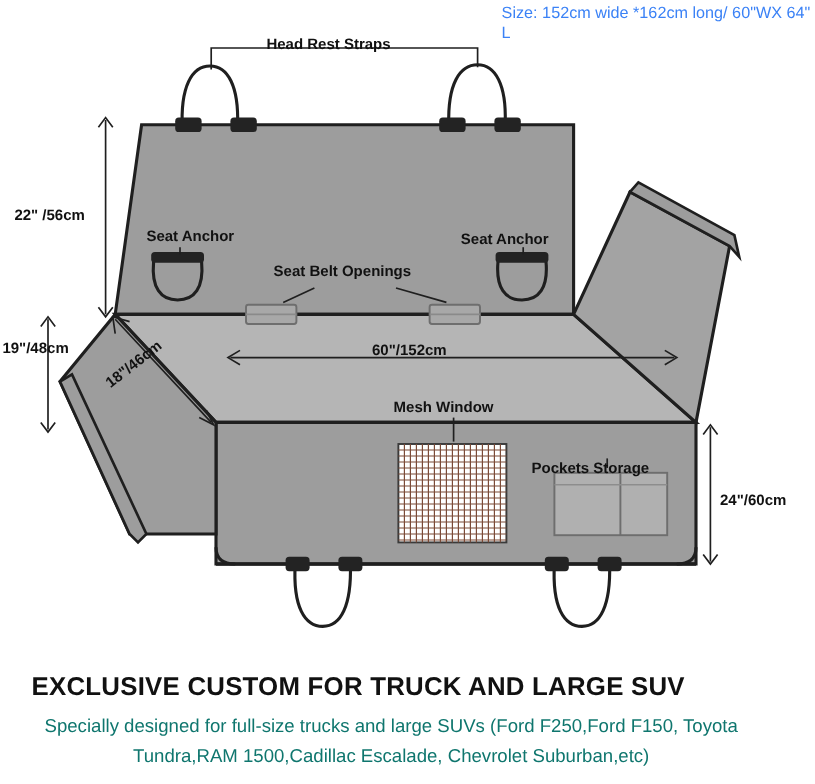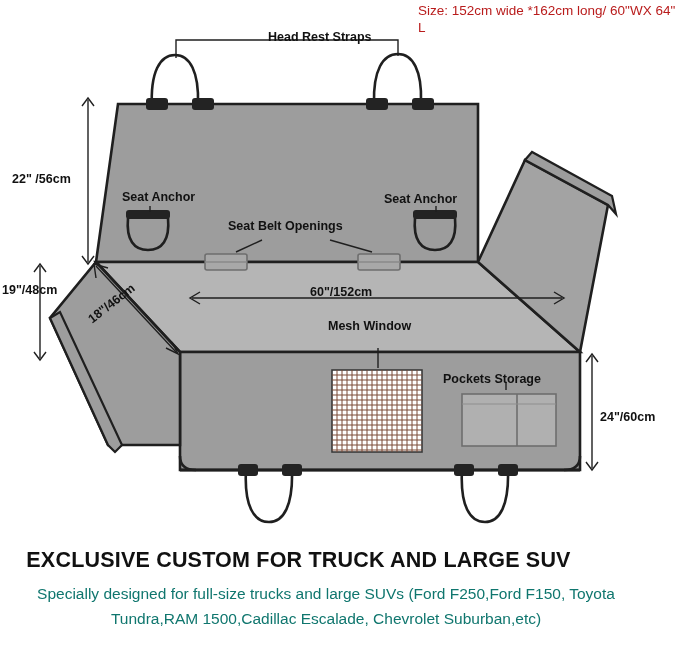--- a/index.html
+++ b/index.html
@@ -34,21 +34,21 @@
   }
 
   
   .size-note {
     position: absolute;
     left: 418px;
     top: 2px;
     width: 258px;
     font-size: 13.5px;
     line-height: 17px;
-    color: #b91c1c;
+    color: #3b82f6;
     white-space: normal;
   }
 
   
   .callout {
     font-size: 12.5px;
     font-weight: bold;
     color: #111;
   }
   .dim {
@@ -58,21 +58,21 @@
   }
   .dim-rot-18 {
     transform: rotate(-38deg);
     transform-origin: left bottom;
   }
 
   
   .bottom-block {
     position: absolute;
     left: 0;
-    top: 548px;
+    top: 560px;
     width: 597px;
     text-align: center;
   }
   .headline {
     font-size: 21.5px;
     font-weight: bold;
     letter-spacing: 0.2px;
     color: #111;
     margin: 0 0 8px 0;
   }
@@ -229,31 +229,31 @@
       <path d="M554 292 L564 298 L554 304"></path>
 
       <path d="M592 356 L592 468"></path>
       <path d="M586 362 L592 354 L598 362"></path>
       <path d="M586 462 L592 470 L598 462"></path>
     </g>
   </svg>
 
   <div class="size-note">Size: 152cm wide *162cm long/ 60"WX 64" L</div>
 
-  <div class="lbl callout" style="left:222px; top:30px;margin-left:46px;">Head Rest Straps</div>
+  <div class="lbl callout" style="left:222px; top:30px;">Head Rest Straps</div>
 
   <div class="lbl callout" style="left:122px; top:190px;">Seat Anchor</div>
 
   <div class="lbl callout" style="left:384px; top:192px;">Seat Anchor</div>
 
   <div class="lbl callout" style="left:228px; top:219px;">Seat Belt Openings</div>
 
-  <div class="lbl callout" style="left:328px; top:319px;">Mesh Window</div>
-
-  <div class="lbl callout" style="left:443px; top:372px;">Pockets Storage</div>
+  <div class="lbl callout" style="left:328px; top:332px;">Mesh Window</div>
+
+  <div class="lbl callout" style="left:443px; top:383px;">Pockets Storage</div>
 
   <div class="lbl dim" style="left:12px; top:172px;">22" /56cm</div>
 
   <div class="lbl dim" style="left:2px; top:283px;">19"/48cm</div>
 
   <div class="lbl dim dim-rot-18" style="left:94px; top:312px;">18"/46cm</div>
 
   <div class="lbl dim" style="left:310px; top:285px;">60"/152cm</div>
 
   <div class="lbl dim" style="left:600px; top:410px;">24"/60cm</div>

